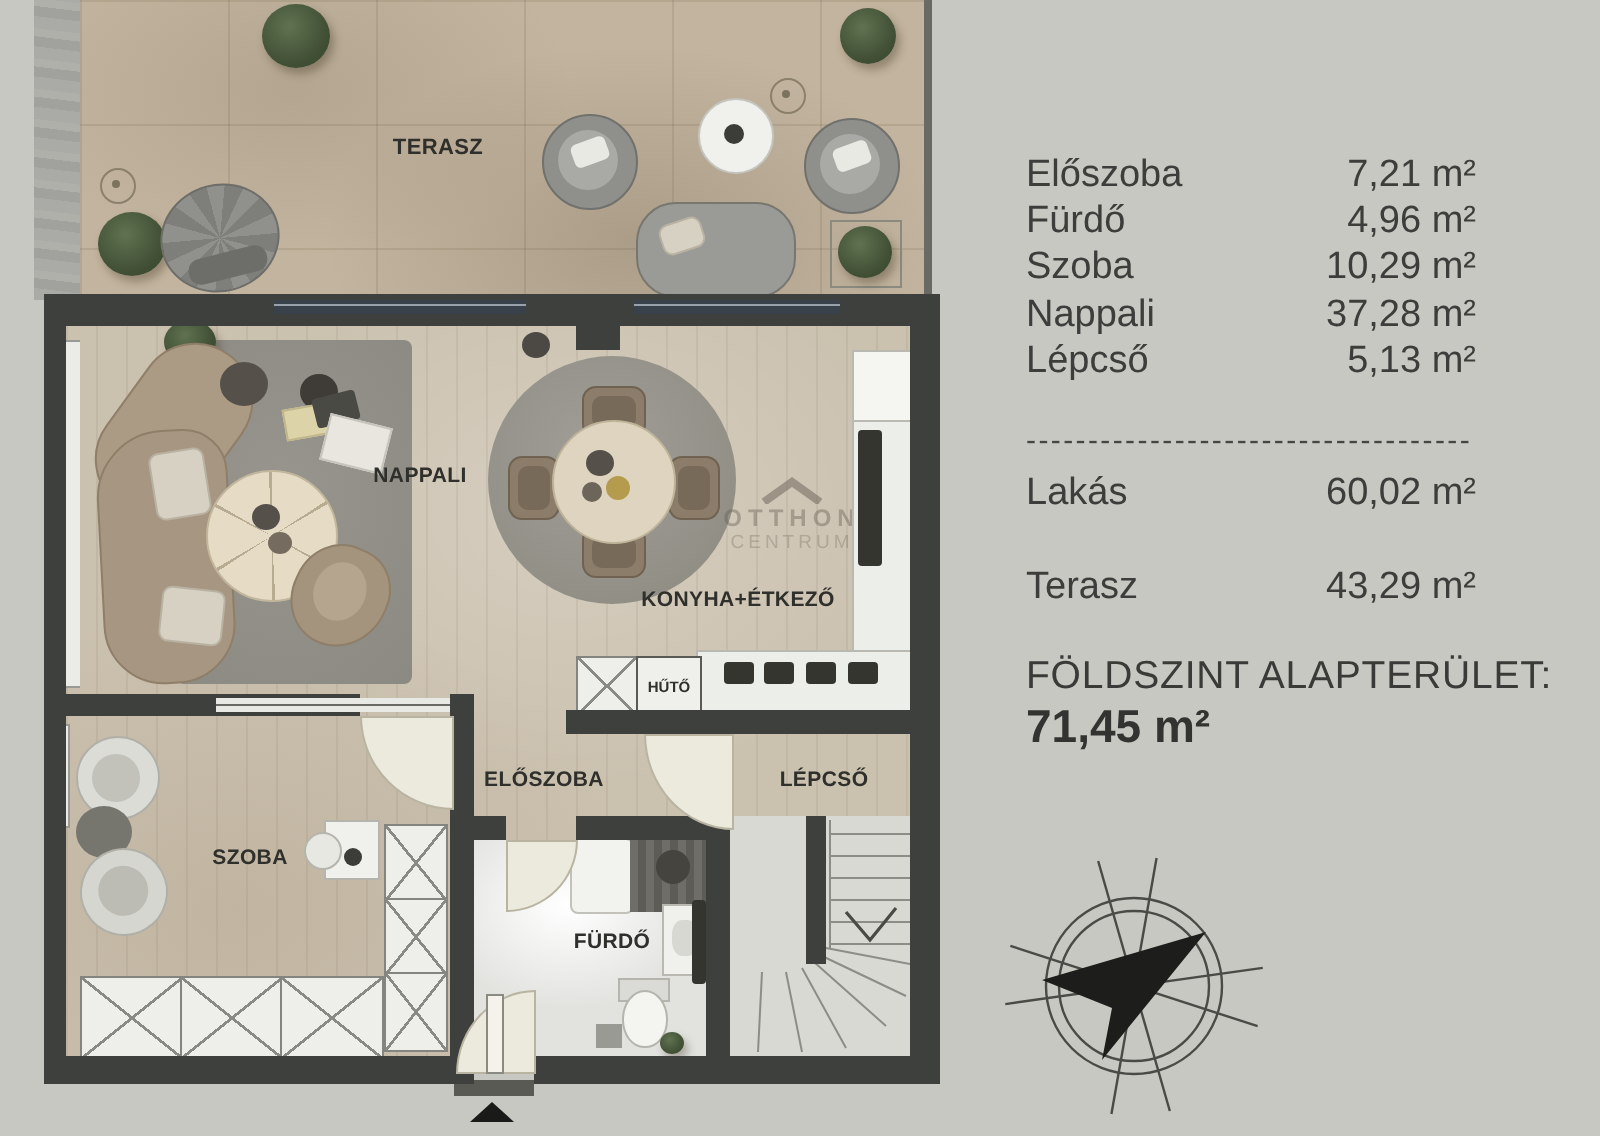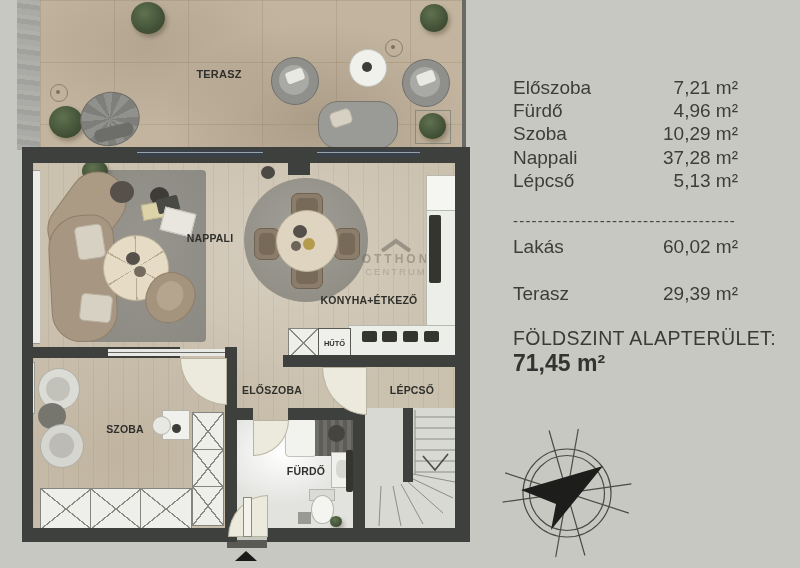--- a/index.html
+++ b/index.html
@@ -300,21 +300,21 @@
     </div>
 
     <div class="sep">------------------------------------</div>
 
     <div class="trow" style="top:236px;align-items:center;">
       <span>Lakás</span>
       <span>60,02 m²</span>
       </div>
     <div class="trow" style="top:283px;">
       <span>Terasz</span>
-      <span>29,39 m²</span>
+      <span>43,29 m²</span>
       </div>
 
     <div class="ftitle">FÖLDSZINT ALAPTERÜLET:</div>
     <div class="fvalue">71,45 m²</div>
 
     <svg class="abs" style="left:500px;top:426px;" width="134" height="134" viewBox="0 0 134 134">
       <g stroke="#4a4a46" stroke-width="1.2" fill="none">
         <circle cx="67" cy="67" r="44"></circle>
         <circle cx="67" cy="67" r="37.5"></circle>
         <line x1="67" y1="2" x2="67" y2="132" transform="rotate(10 67 67)"></line>

